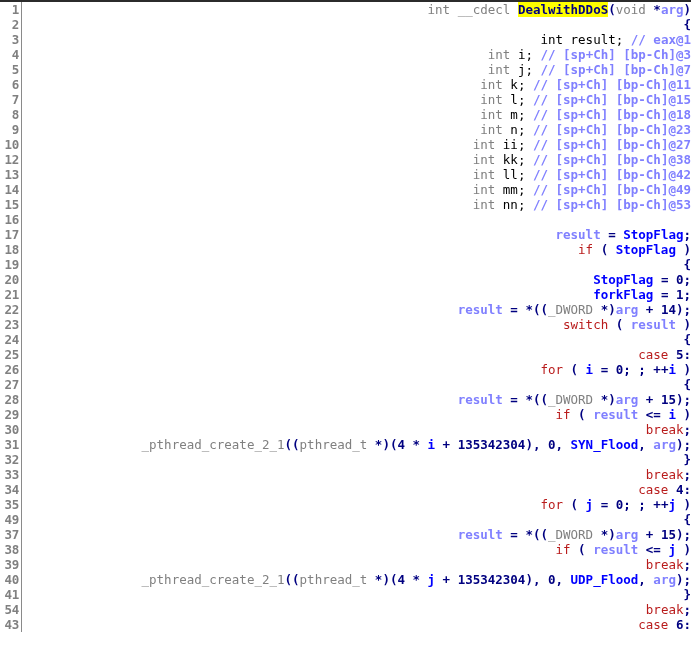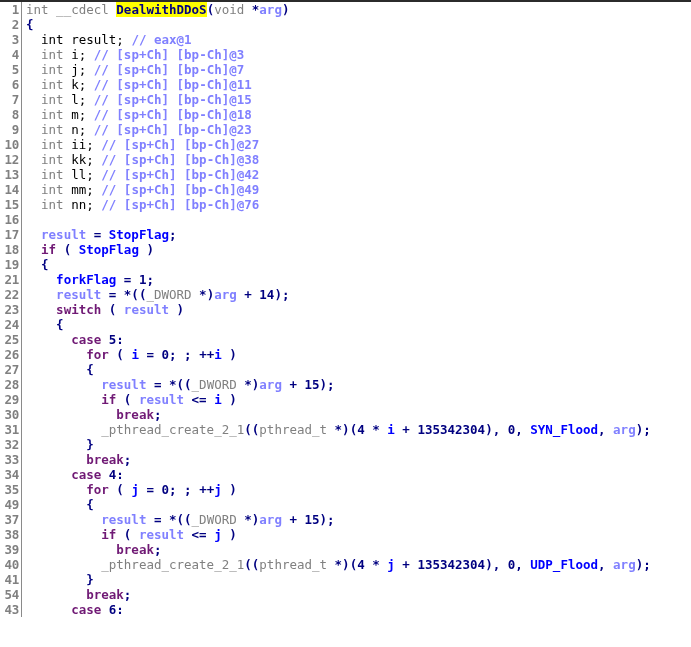--- a/index.html
+++ b/index.html
@@ -54,25 +54,26 @@
     border-right: 1px solid #8a8a8a;
     background: #ffffff;
     user-select: none;
   }
 
   .code-text {
     flex: 1 1 auto;
     padding-left: 4px;
     overflow: hidden;
     white-space: pre;
+    text-align: right;
   }
 
   
   .t-plain    { color: #000080; font-weight: bold; }   
-  .t-keyword  { color: #701a75; font-weight: bold; }
+  .t-keyword  { color: #b91c1c; font-weight: normal; }
   .t-type     { color: #808080; }                      
   .t-localvar { color: #8080ff; font-weight: bold; }   
   .t-var      { color: #0000ff; font-weight: bold; }   
   .t-global   { color: #0000ff; font-weight: bold; }   
   .t-libfunc  { color: #808080; }                      
   .t-number   { color: #000080; font-weight: bold; }
   .t-comment  { color: #8080ff; font-weight: bold; }
   .t-decl     { color: #000000; font-weight: normal; }
   .t-hl {
     background: #ffff00;
@@ -91,25 +92,26 @@
       <div class="code-row"><div class="gutter">4</div><div class="code-text"><span class="t-plain">  </span><span class="t-type">int </span><span class="t-decl">i;</span><span class="t-plain"> </span><span class="t-comment">// </span><span class="t-comment">[sp+Ch] [bp-Ch]@3</span></div></div>
       <div class="code-row"><div class="gutter">5</div><div class="code-text"><span class="t-plain">  </span><span class="t-type">int </span><span class="t-decl">j;</span><span class="t-plain"> </span><span class="t-comment">// </span><span class="t-comment">[sp+Ch] [bp-Ch]@7</span></div></div>
       <div class="code-row"><div class="gutter">6</div><div class="code-text"><span class="t-plain">  </span><span class="t-type">int </span><span class="t-decl">k;</span><span class="t-plain"> </span><span class="t-comment">// </span><span class="t-comment">[sp+Ch] [bp-Ch]@11</span></div></div>
       <div class="code-row"><div class="gutter">7</div><div class="code-text"><span class="t-plain">  </span><span class="t-type">int </span><span class="t-decl">l;</span><span class="t-plain"> </span><span class="t-comment">// </span><span class="t-comment">[sp+Ch] [bp-Ch]@15</span></div></div>
       <div class="code-row"><div class="gutter">8</div><div class="code-text"><span class="t-plain">  </span><span class="t-type">int </span><span class="t-decl">m;</span><span class="t-plain"> </span><span class="t-comment">// </span><span class="t-comment">[sp+Ch] [bp-Ch]@18</span></div></div>
       <div class="code-row"><div class="gutter">9</div><div class="code-text"><span class="t-plain">  </span><span class="t-type">int </span><span class="t-decl">n;</span><span class="t-plain"> </span><span class="t-comment">// </span><span class="t-comment">[sp+Ch] [bp-Ch]@23</span></div></div>
       <div class="code-row"><div class="gutter">10</div><div class="code-text"><span class="t-plain">  </span><span class="t-type">int </span><span class="t-decl">ii;</span><span class="t-plain"> </span><span class="t-comment">// </span><span class="t-comment">[sp+Ch] [bp-Ch]@27</span></div></div>
       <div class="code-row"><div class="gutter">12</div><div class="code-text"><span class="t-plain">  </span><span class="t-type">int </span><span class="t-decl">kk;</span><span class="t-plain"> </span><span class="t-comment">// </span><span class="t-comment">[sp+Ch] [bp-Ch]@38</span></div></div>
       <div class="code-row"><div class="gutter">13</div><div class="code-text"><span class="t-plain">  </span><span class="t-type">int </span><span class="t-decl">ll;</span><span class="t-plain"> </span><span class="t-comment">// </span><span class="t-comment">[sp+Ch] [bp-Ch]@42</span></div></div>
       <div class="code-row"><div class="gutter">14</div><div class="code-text"><span class="t-plain">  </span><span class="t-type">int </span><span class="t-decl">mm;</span><span class="t-plain"> </span><span class="t-comment">// </span><span class="t-comment">[sp+Ch] [bp-Ch]@49</span></div></div>
-      <div class="code-row"><div class="gutter">15</div><div class="code-text"><span class="t-plain">  </span><span class="t-type">int </span><span class="t-decl">nn;</span><span class="t-plain"> </span><span class="t-comment">// </span><span class="t-comment">[sp+Ch] [bp-Ch]@76</span></div></div>
+      <div class="code-row"><div class="gutter">15</div><div class="code-text"><span class="t-plain">  </span><span class="t-type">int </span><span class="t-decl">nn;</span><span class="t-plain"> </span><span class="t-comment">// </span><span class="t-comment">[sp+Ch] [bp-Ch]@53</span></div></div>
       <div class="code-row"><div class="gutter">16</div><div class="code-text"><span class="t-plain"></span></div></div>
       <div class="code-row"><div class="gutter">17</div><div class="code-text"><span class="t-plain">  </span><span class="t-localvar">result</span><span class="t-plain"> = </span><span class="t-global">StopFlag</span><span class="t-plain">;</span></div></div>
       <div class="code-row"><div class="gutter">18</div><div class="code-text"><span class="t-plain">  </span><span class="t-keyword">if </span><span class="t-plain">( </span><span class="t-global">StopFlag</span><span class="t-plain"> )</span></div></div>
       <div class="code-row"><div class="gutter">19</div><div class="code-text"><span class="t-plain">  {</span></div></div>
+      <div class="code-row"><div class="gutter">20</div><div class="code-text"><span class="t-plain">    </span><span class="t-global">StopFlag</span><span class="t-plain"> = </span><span class="t-number">0</span><span class="t-plain">;</span></div></div>
       <div class="code-row"><div class="gutter">21</div><div class="code-text"><span class="t-plain">    </span><span class="t-global">forkFlag</span><span class="t-plain"> = </span><span class="t-number">1</span><span class="t-plain">;</span></div></div>
       <div class="code-row"><div class="gutter">22</div><div class="code-text"><span class="t-plain">    </span><span class="t-localvar">result</span><span class="t-plain"> = *((</span><span class="t-type">_DWORD </span><span class="t-plain">*)</span><span class="t-localvar">arg</span><span class="t-plain"> + </span><span class="t-number">14</span><span class="t-plain">);</span></div></div>
       <div class="code-row"><div class="gutter">23</div><div class="code-text"><span class="t-plain">    </span><span class="t-keyword">switch </span><span class="t-plain">( </span><span class="t-localvar">result</span><span class="t-plain"> )</span></div></div>
       <div class="code-row"><div class="gutter">24</div><div class="code-text"><span class="t-plain">    {</span></div></div>
       <div class="code-row"><div class="gutter">25</div><div class="code-text"><span class="t-plain">      </span><span class="t-keyword">case </span><span class="t-number">5</span><span class="t-plain">:</span></div></div>
       <div class="code-row"><div class="gutter">26</div><div class="code-text"><span class="t-plain">        </span><span class="t-keyword">for </span><span class="t-plain">( </span><span class="t-var">i</span><span class="t-plain"> = </span><span class="t-number">0</span><span class="t-plain">; ; ++</span><span class="t-var">i</span><span class="t-plain"> )</span></div></div>
       <div class="code-row"><div class="gutter">27</div><div class="code-text"><span class="t-plain">        {</span></div></div>
       <div class="code-row"><div class="gutter">28</div><div class="code-text"><span class="t-plain">          </span><span class="t-localvar">result</span><span class="t-plain"> = *((</span><span class="t-type">_DWORD </span><span class="t-plain">*)</span><span class="t-localvar">arg</span><span class="t-plain"> + </span><span class="t-number">15</span><span class="t-plain">);</span></div></div>
       <div class="code-row"><div class="gutter">29</div><div class="code-text"><span class="t-plain">          </span><span class="t-keyword">if </span><span class="t-plain">( </span><span class="t-localvar">result</span><span class="t-plain"> &lt;= </span><span class="t-var">i</span><span class="t-plain"> )</span></div></div>
       <div class="code-row"><div class="gutter">30</div><div class="code-text"><span class="t-plain">            </span><span class="t-keyword">break</span><span class="t-plain">;</span></div></div>

